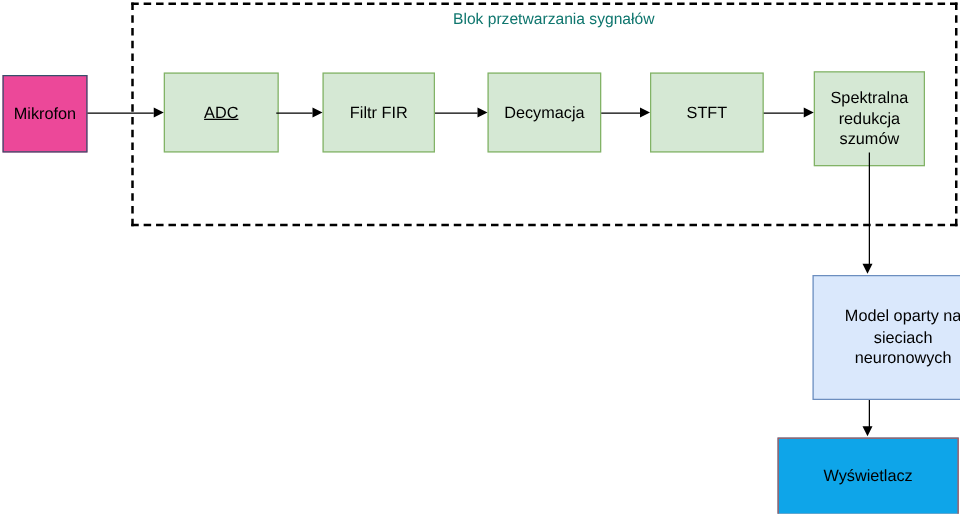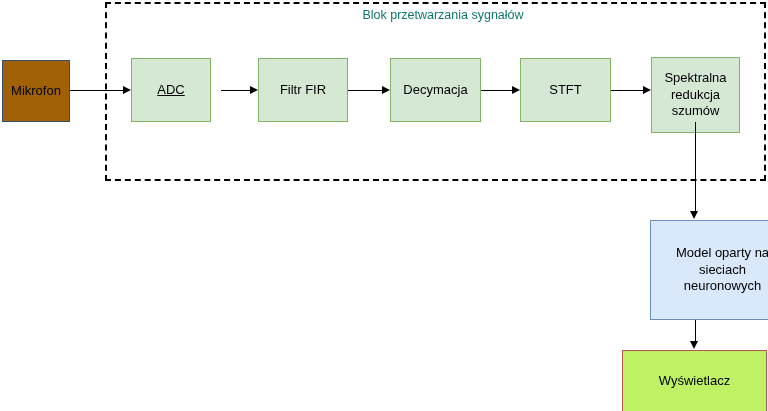--- a/index.html
+++ b/index.html
@@ -50,33 +50,33 @@
     padding: 2px 4px;
     border-width: 1px;
     border-style: solid;
   }
   .node-label {
     display: block;
     white-space: pre-line;
   }
 
   .node.blue-gray {
-    background: #a16207;
+    background: #ec4899;
     border-color: #36506b;
   }
   .node.green {
     background: #d5e8d4;
     border-color: #82b366;
   }
   .node.light-blue {
     background: #dae8fc;
     border-color: #6c8ebf;
   }
   .node.pink {
-    background: #bef264;
+    background: #0ea5e9;
     border-color: #b85450;
   }
 
   
   .conn {
     position: absolute;
     pointer-events: none;
   }
   .conn-h {
     height: 0;
@@ -108,21 +108,21 @@
 
 <div id="canvas">
 
   <div class="group-box" style="left:105px; top:2px; width:661px; height:179px;"></div>
   <div class="group-title" style="left:335px; top:9px; width:216px;">Blok przetwarzania sygnałów</div>
 
   <div class="node blue-gray" style="left:2px; top:60px; width:68px; height:62px;">
     <span class="node-label">Mikrofon</span>
   </div>
 
-  <div class="node green" style="left:131px; top:58px; width:80px; height:64px;text-decoration:underline;">
+  <div class="node green" style="left:131px; top:58px; width:92px; height:64px;text-decoration:underline;">
     <span class="node-label">ADC</span>
   </div>
 
   <div class="node green" style="left:258px; top:58px; width:90px; height:64px;align-items:center;">
     <span class="node-label">Filtr FIR</span>
   </div>
 
   <div class="node green" style="left:390px; top:58px; width:91px; height:64px;">
     <span class="node-label">Decymacja</span>
   </div>

